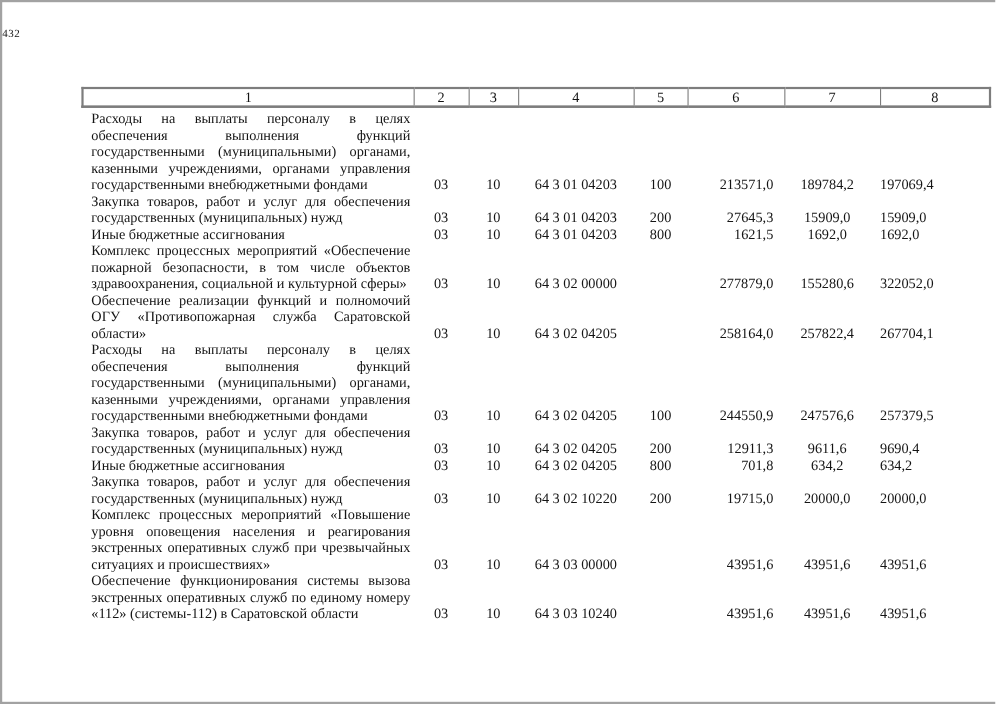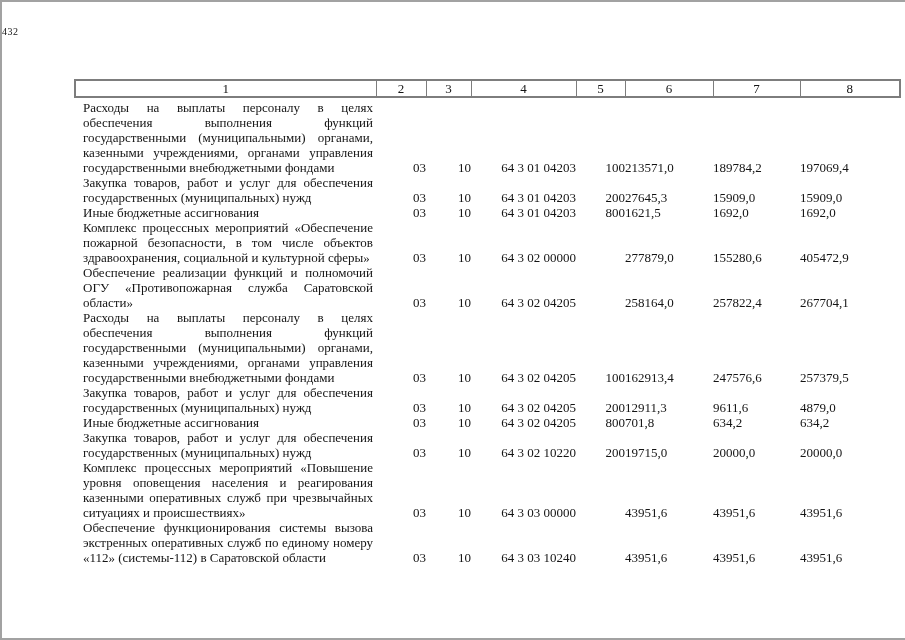--- a/index.html
+++ b/index.html
@@ -56,23 +56,23 @@
     vertical-align: bottom;
   }
   tbody tr:first-child td { padding-top: 2px; }
   td.c1 {
     text-align: justify;
     padding-left: 8px;
     padding-right: 3px;
     hyphens: auto;
     -webkit-hyphens: auto;
   }
-  td.c2, td.c3, td.c4, td.c5 { text-align: right; }
-  td.c6 { padding-right: 10px; }
-  td.c7 { text-align: left; padding-right: 9px; }
+  td.c2, td.c3, td.c4, td.c5 { text-align: center; }
+  td.c6 { text-align: right; padding-right: 10px; }
+  td.c7 { text-align: center; padding-right: 9px; }
   td.c8 { text-align: left; padding-right: 26px; }
 </style>
 </head>
 <body>
 
 <div class="page">
   <div class="page-number">432</div>
 
   <table class="budget">
     <colgroup>
@@ -129,51 +129,51 @@
           <td class="c8">1692,0</td>
         </tr>
         <tr>
           <td class="c1">Комплекс процессных мероприятий «Обеспечение пожарной безопасности, в том числе объектов здравоохранения, социальной и культурной сферы»</td>
           <td class="c2">03</td>
           <td class="c3">10</td>
           <td class="c4">64 3 02 00000</td>
           <td class="c5"></td>
           <td class="c6">277879,0</td>
           <td class="c7">155280,6</td>
-          <td class="c8">405472,9</td>
+          <td class="c8">322052,0</td>
         </tr>
         <tr>
           <td class="c1">Обеспечение реализации функций и полномочий ОГУ «Противопожарная служба Саратовской области»</td>
           <td class="c2">03</td>
           <td class="c3">10</td>
           <td class="c4">64 3 02 04205</td>
           <td class="c5"></td>
           <td class="c6">258164,0</td>
           <td class="c7">257822,4</td>
           <td class="c8">267704,1</td>
         </tr>
         <tr>
           <td class="c1">Расходы на выплаты персоналу в целях обеспечения выполнения функций государственными (муниципальными) органами, казенными учреждениями, органами управления государственными внебюджетными фондами</td>
           <td class="c2">03</td>
           <td class="c3">10</td>
           <td class="c4">64 3 02 04205</td>
           <td class="c5">100</td>
-          <td class="c6">162913,4</td>
+          <td class="c6">244550,9</td>
           <td class="c7">247576,6</td>
           <td class="c8">257379,5</td>
         </tr>
         <tr>
           <td class="c1">Закупка товаров, работ и услуг для обеспечения государственных (муниципальных) нужд</td>
           <td class="c2">03</td>
           <td class="c3">10</td>
           <td class="c4">64 3 02 04205</td>
           <td class="c5">200</td>
           <td class="c6">12911,3</td>
           <td class="c7">9611,6</td>
-          <td class="c8">4879,0</td>
+          <td class="c8">9690,4</td>
         </tr>
         <tr>
           <td class="c1">Иные бюджетные ассигнования</td>
           <td class="c2">03</td>
           <td class="c3">10</td>
           <td class="c4">64 3 02 04205</td>
           <td class="c5">800</td>
           <td class="c6">701,8</td>
           <td class="c7">634,2</td>
           <td class="c8">634,2</td>
@@ -182,21 +182,21 @@
           <td class="c1">Закупка товаров, работ и услуг для обеспечения государственных (муниципальных) нужд</td>
           <td class="c2">03</td>
           <td class="c3">10</td>
           <td class="c4">64 3 02 10220</td>
           <td class="c5">200</td>
           <td class="c6">19715,0</td>
           <td class="c7">20000,0</td>
           <td class="c8">20000,0</td>
         </tr>
         <tr>
-          <td class="c1">Комплекс процессных мероприятий «Повышение уровня оповещения населения и реагирования казенными оперативных служб при чрезвычайных ситуациях и происшествиях»</td>
+          <td class="c1">Комплекс процессных мероприятий «Повышение уровня оповещения населения и реагирования экстренных оперативных служб при чрезвычайных ситуациях и происшествиях»</td>
           <td class="c2">03</td>
           <td class="c3">10</td>
           <td class="c4">64 3 03 00000</td>
           <td class="c5"></td>
           <td class="c6">43951,6</td>
           <td class="c7">43951,6</td>
           <td class="c8">43951,6</td>
         </tr>
         <tr>
           <td class="c1">Обеспечение функционирования системы вызова экстренных оперативных служб по единому номеру «112» (системы-112) в Саратовской области</td>

